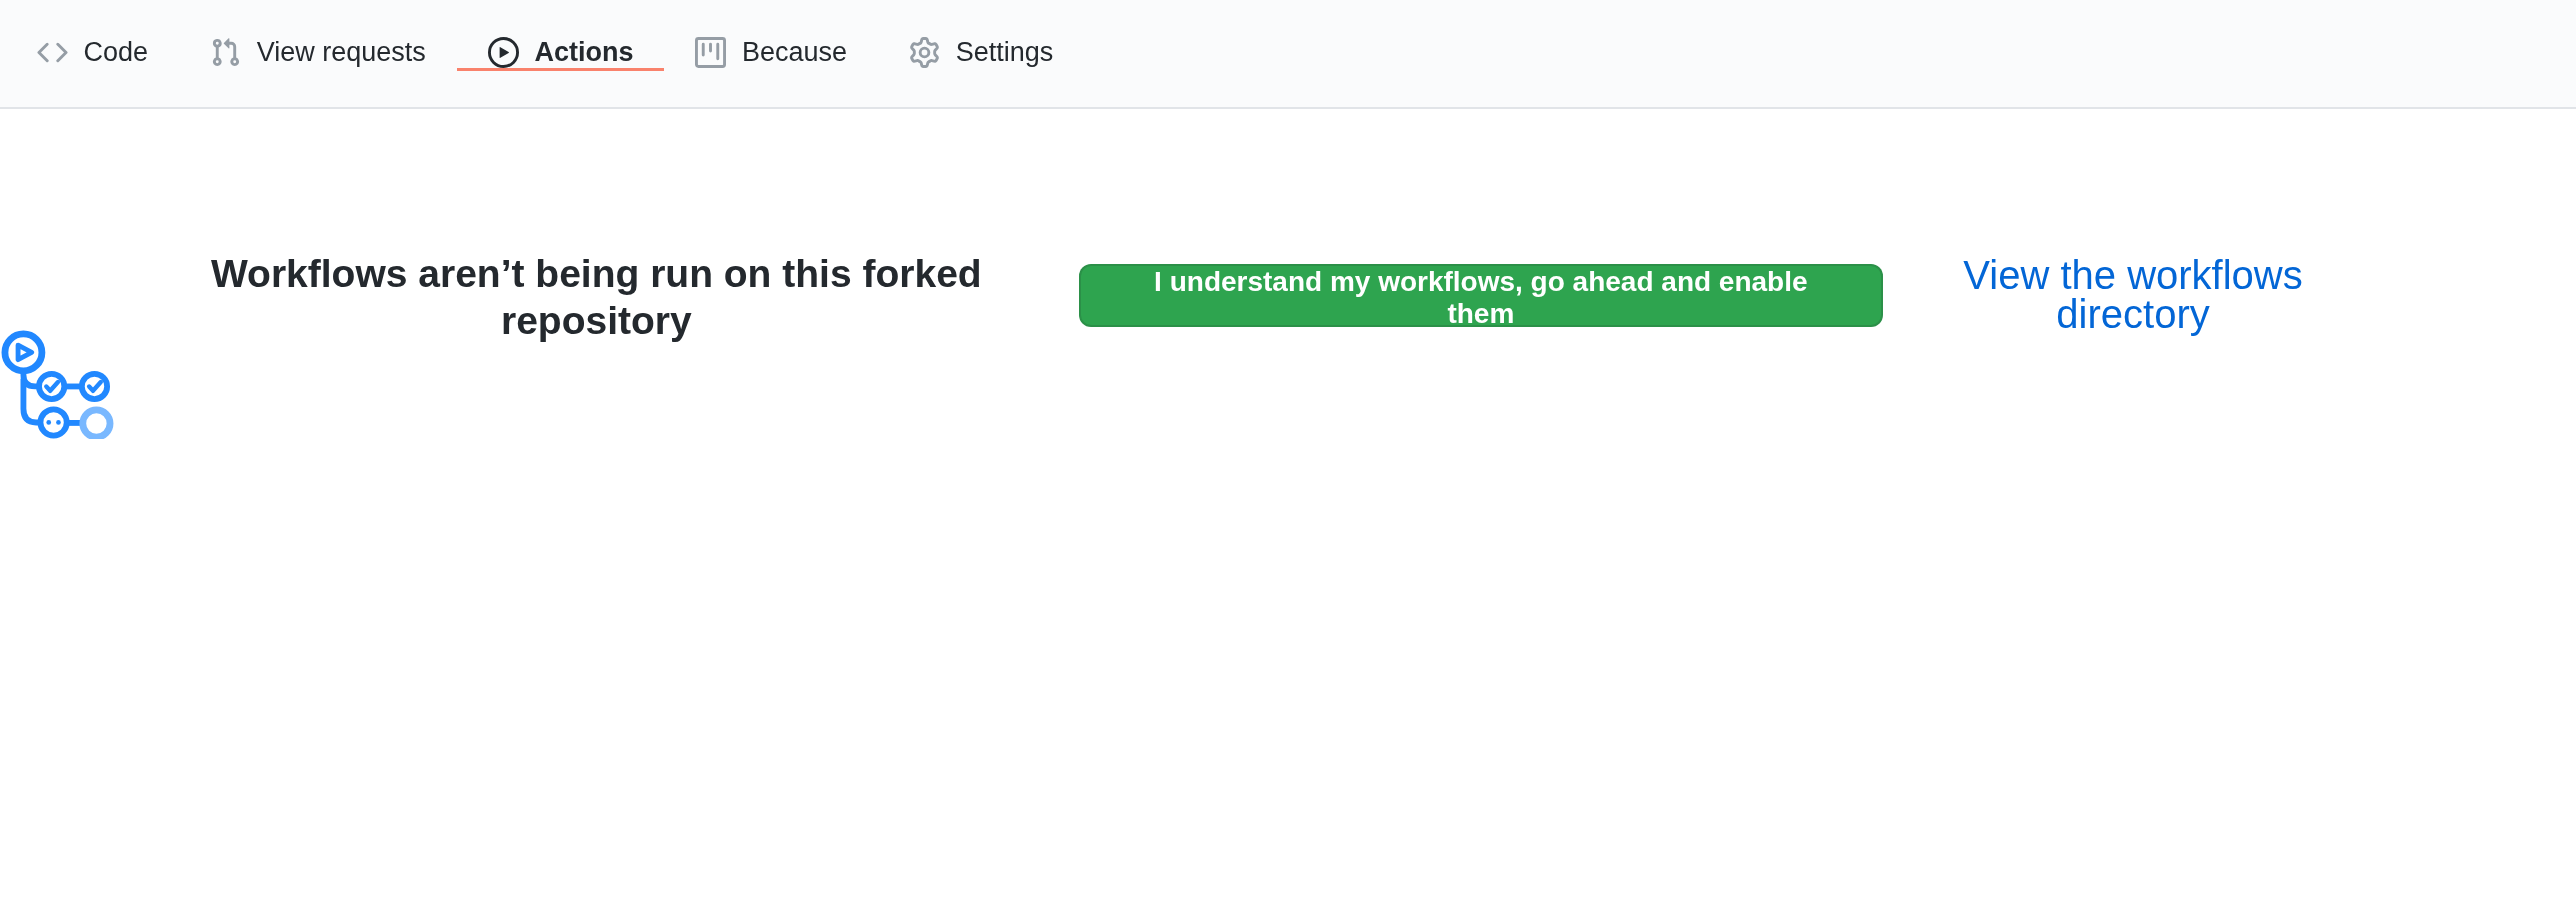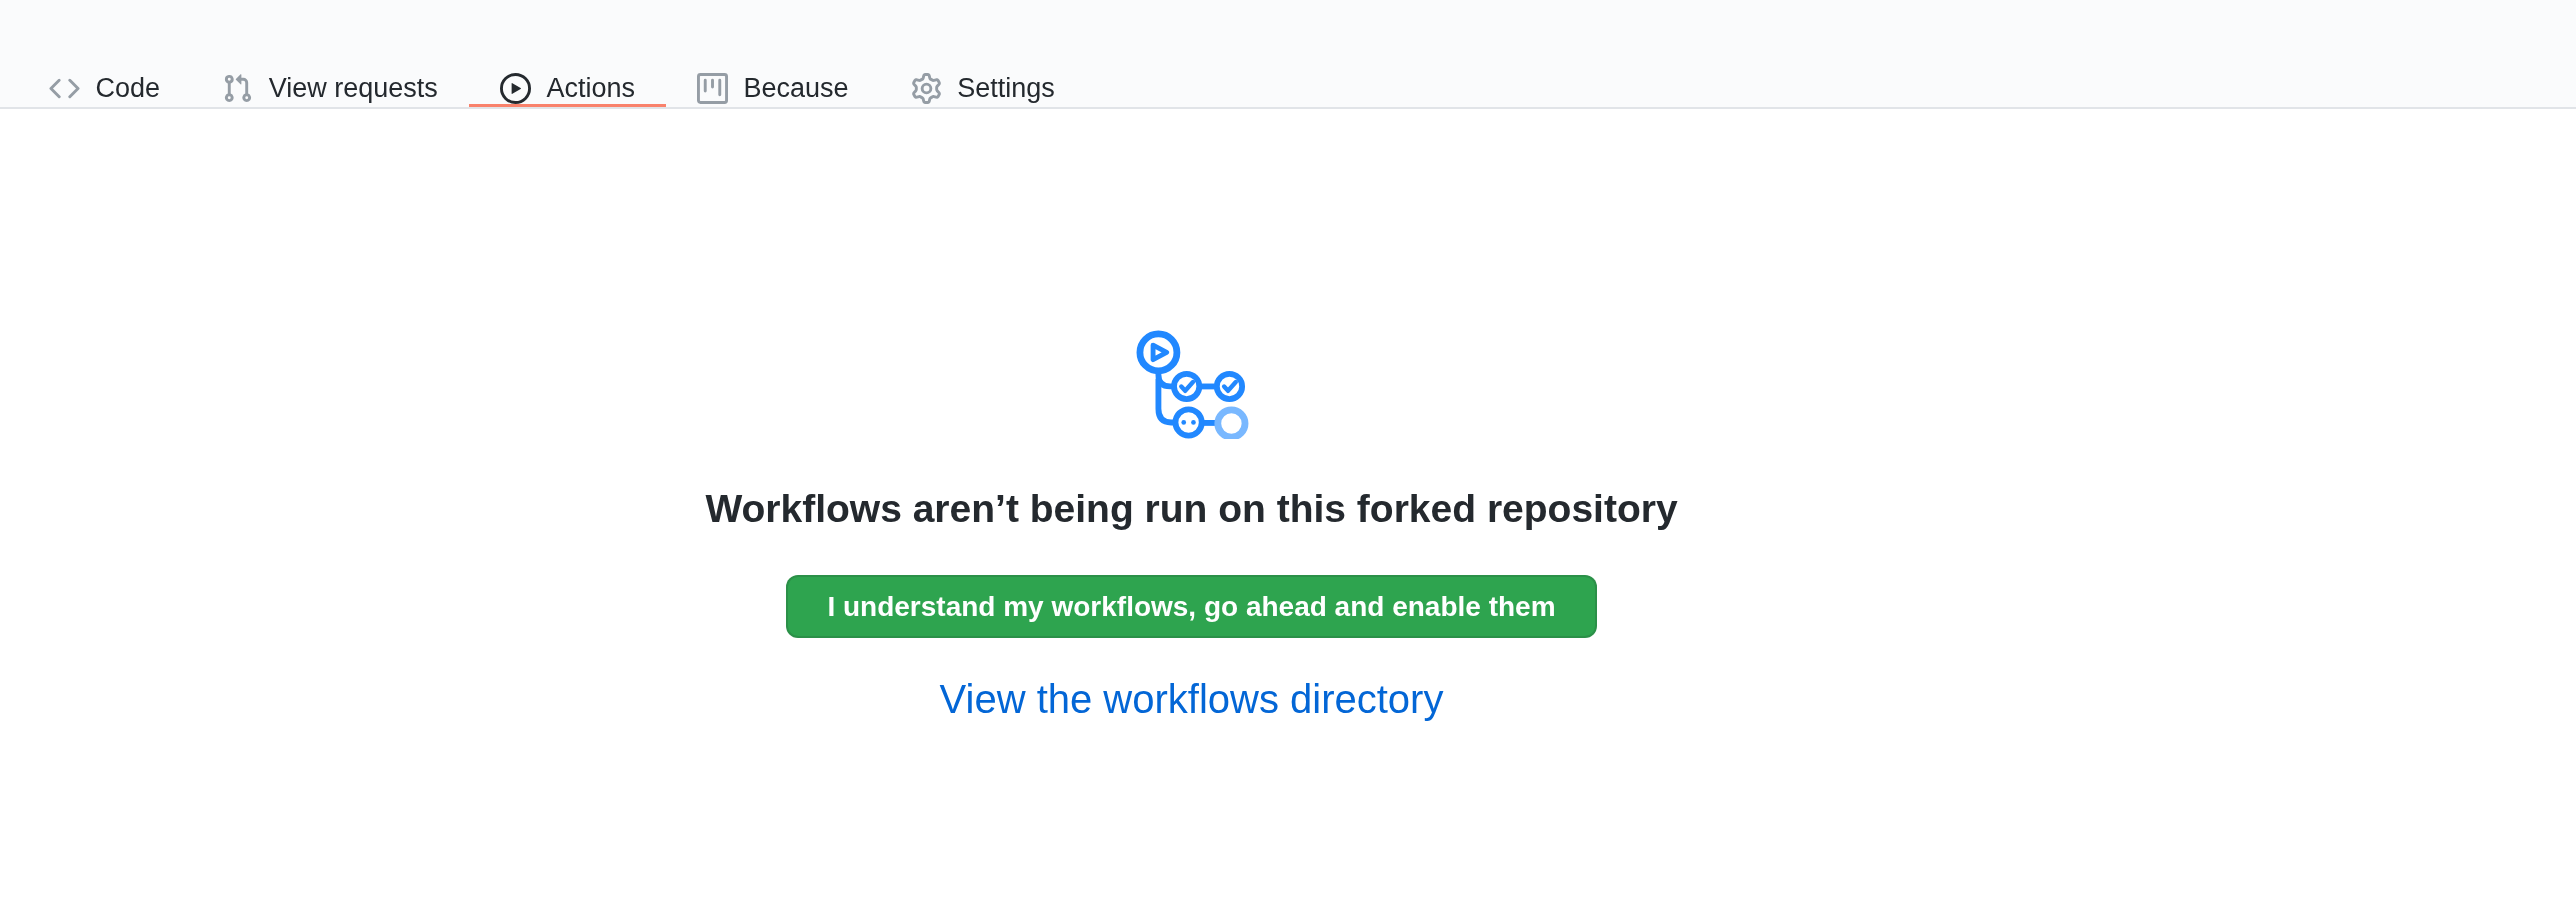--- a/index.html
+++ b/index.html
@@ -27,22 +27,22 @@
     background: #fff;
     position: relative;
   }
 
   
   .reponav {
     height: 109px;
     background: var(--nav_bg);
     border-bottom: 2px solid var(--nav_border);
     display: flex;
-    align-items: flex-end;
-    padding-left: 18px;
+    align-items: center;
+    padding-left: 6px;
   }
   .tab {
     display: flex;
     align-items: center;
     padding: 0 31px;
     font-size: 27px;
     line-height: 31px;
     color: var(--heading_text);
     text-decoration: none;
     border-bottom: 3.9px solid transparent;
@@ -51,32 +51,32 @@
   }
   .tab .ticon {
     display: inline-flex;
     width: 31px;
     height: 31px;
     margin-right: 15.6px;
     color: var(--muted_icon);
   }
   .tab .ticon svg { width: 31px; height: 31px; fill: currentColor; }
   .tab.selected {
-    font-weight: 400;
+    font-weight: 700;
     border-bottom-color: var(--accent_underline);
   }
   .tab.selected .ticon { color: var(--heading_text); }
 
   
   .main {
     padding-right: 193px; 
   }
   .blankslate {
     display: flex;
-    flex-direction: column;
+    flex-direction: row;
     align-items: center;
     text-align: center;
   }
   .illustration {
     margin-top: 221px;
     width: 114px;
     height: 109px;
   }
   .bs-title {
     margin-top: 46px;

